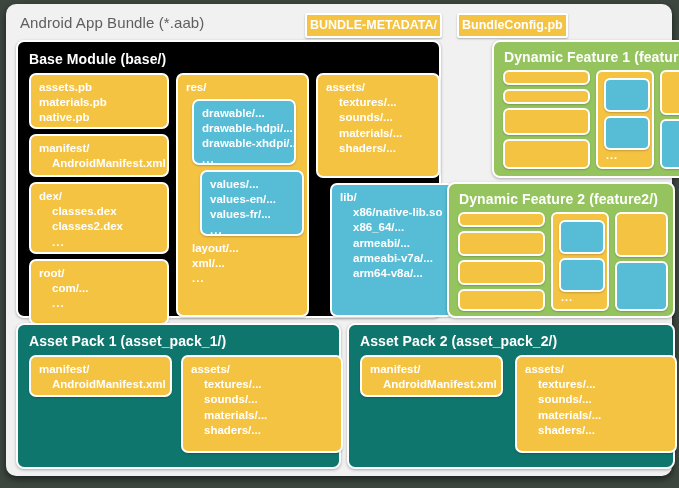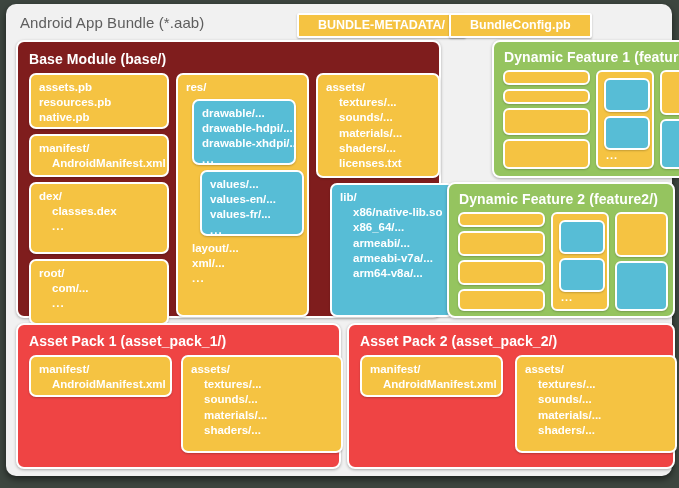--- a/index.html
+++ b/index.html
@@ -36,30 +36,31 @@
     color: #5e5e5e;
     letter-spacing: 0.1px;
   }
 
   
   .chip {
     position: absolute;
     top: 9px;
     height: 21px;
     line-height: 21px;
-    padding: 0 19px;
+    padding: 0 3px;
     background: #f5c342;
     color: #ffffff;
     font-size: 12.5px;
     font-weight: bold;
     border-radius: 2px;
     border: 2px solid #ffffff;
     box-sizing: content-box;
     box-shadow: 0 1px 2px rgba(0,0,0,0.28);
     white-space: nowrap;
+    margin-left: 8px;
   }
   #chip-bundle-metadata { left: 291px; }
   #chip-bundle-config   { left: 443px; }
 
   
   .panel {
     position: absolute;
     border-radius: 8px;
     border: 2px solid #ffffff;
     box-sizing: border-box;
@@ -70,32 +71,32 @@
     font-size: 14px;
     font-weight: bold;
     letter-spacing: 0.1px;
     white-space: nowrap;
   }
 
   
   #base-module {
     left: 10px; top: 36px;
     width: 425px; height: 278px;
-    background: #7f1d1d;
+    background: #000000;
   }
   #base-module > .panel-title { position: absolute; left: 11px; top: 9px; }
 
   
   .feature-panel { background: #95c45f; }
   #feature-1 { left: 441px; top: 36px; width: 228px; height: 138px; margin-left: 45px; }
   #feature-2 { left: 441px; top: 178px; width: 228px; height: 136px; }
   .feature-panel > .panel-title { position: absolute; left: 10px; top: 7px; }
 
   
-  .assetpack-panel { background: #ef4444; }
+  .assetpack-panel { background: #0f766e; }
   #asset-pack-1 { left: 10px; top: 319px; width: 325px; height: 146px; }
   #asset-pack-2 { left: 341px; top: 319px; width: 328px; height: 146px; }
   .assetpack-panel > .panel-title { position: absolute; left: 11px; top: 8px; }
 
   
   .box {
     position: absolute;
     border-radius: 7px;
     border: 2px solid #ffffff;
     box-sizing: border-box;
@@ -167,36 +168,37 @@
 
   <div class="chip" id="chip-bundle-metadata">BUNDLE-METADATA/</div>
   <div class="chip" id="chip-bundle-config">BundleConfig.pb</div>
 
   <div class="panel" id="base-module">
     <div class="panel-title">Base Module (base/)</div>
 
     <div class="box yellow" id="box-pb">
       <div class="box-lines">
         <div class="line">assets.pb</div>
-        <div class="line">resources.pb</div>
+        <div class="line">materials.pb</div>
         <div class="line">native.pb</div>
       </div>
     </div>
 
     <div class="box yellow" id="box-manifest">
       <div class="box-lines">
         <div class="line">manifest/</div>
         <div class="line indent-1">AndroidManifest.xml</div>
       </div>
     </div>
 
     <div class="box yellow" id="box-dex">
       <div class="box-lines">
         <div class="line">dex/</div>
         <div class="line indent-1">classes.dex</div>
+        <div class="line indent-1">classes2.dex</div>
         <div class="line indent-1 dots">...</div>
       </div>
     </div>
 
     <div class="box yellow" id="box-root">
       <div class="box-lines">
         <div class="line">root/</div>
         <div class="line indent-1">com/...</div>
         <div class="line indent-1 dots">...</div>
       </div>
@@ -232,21 +234,20 @@
       </div>
     </div>
 
     <div class="box yellow" id="box-assets">
       <div class="box-lines">
         <div class="line">assets/</div>
         <div class="line indent-1">textures/...</div>
         <div class="line indent-1">sounds/...</div>
         <div class="line indent-1">materials/...</div>
         <div class="line indent-1">shaders/...</div>
-        <div class="line indent-1">licenses.txt</div>
       </div>
     </div>
 
     <div class="box blue" id="box-lib">
       <div class="box-lines">
         <div class="line">lib/</div>
         <div class="line indent-1">x86/native-lib.so</div>
         <div class="line indent-1">x86_64/...</div>
         <div class="line indent-1">armeabi/...</div>
         <div class="line indent-1">armeabi-v7a/...</div>

